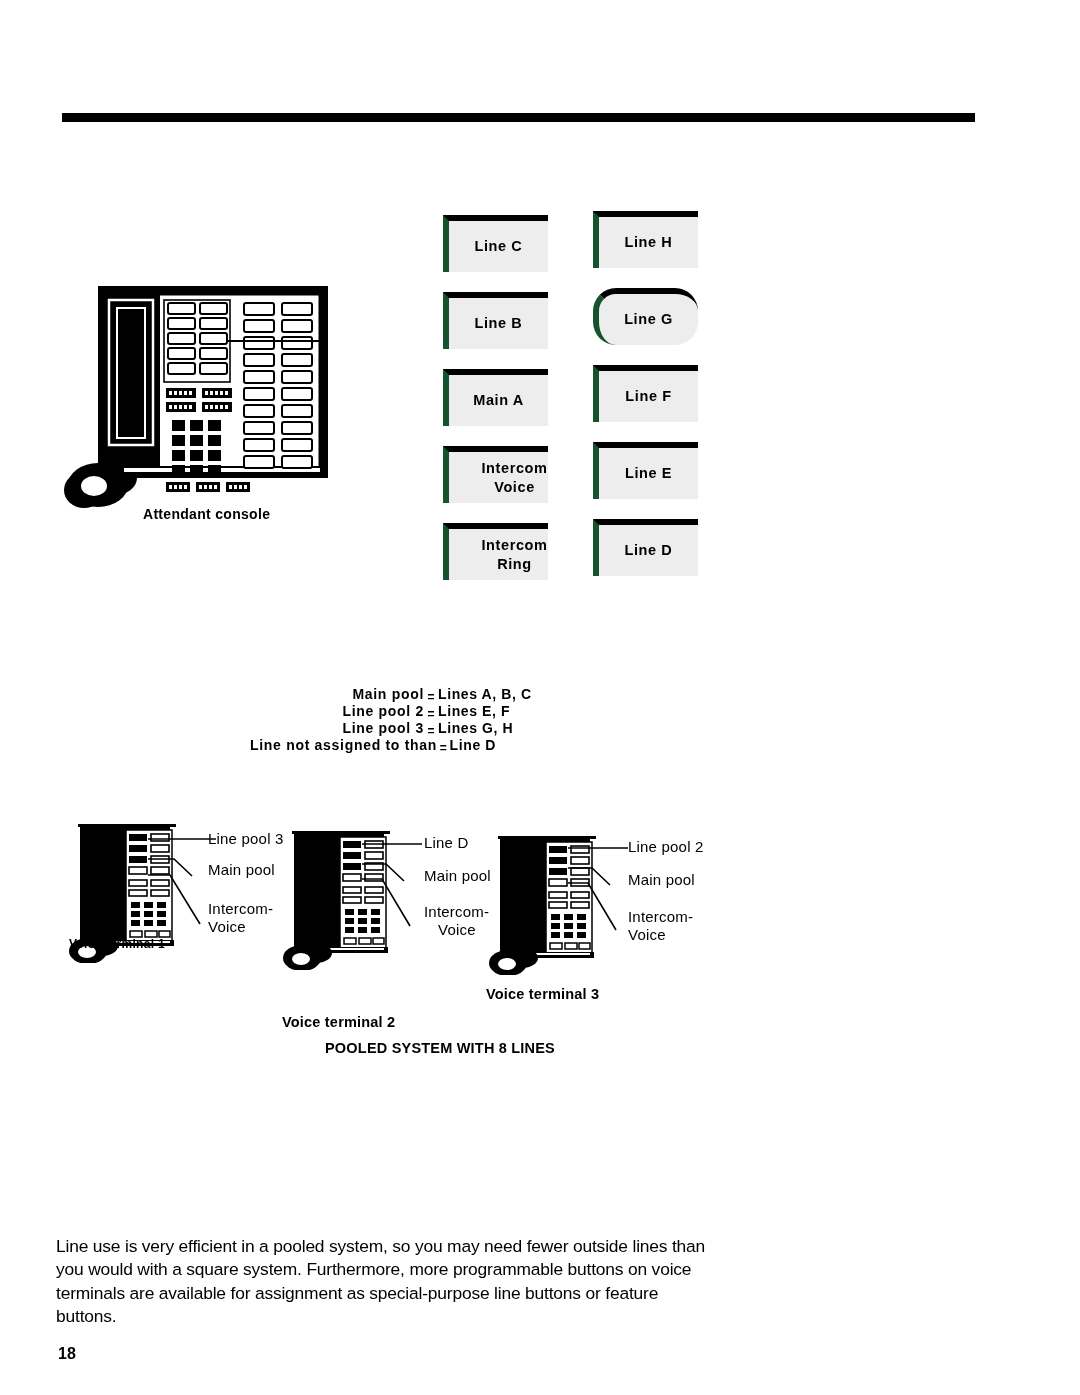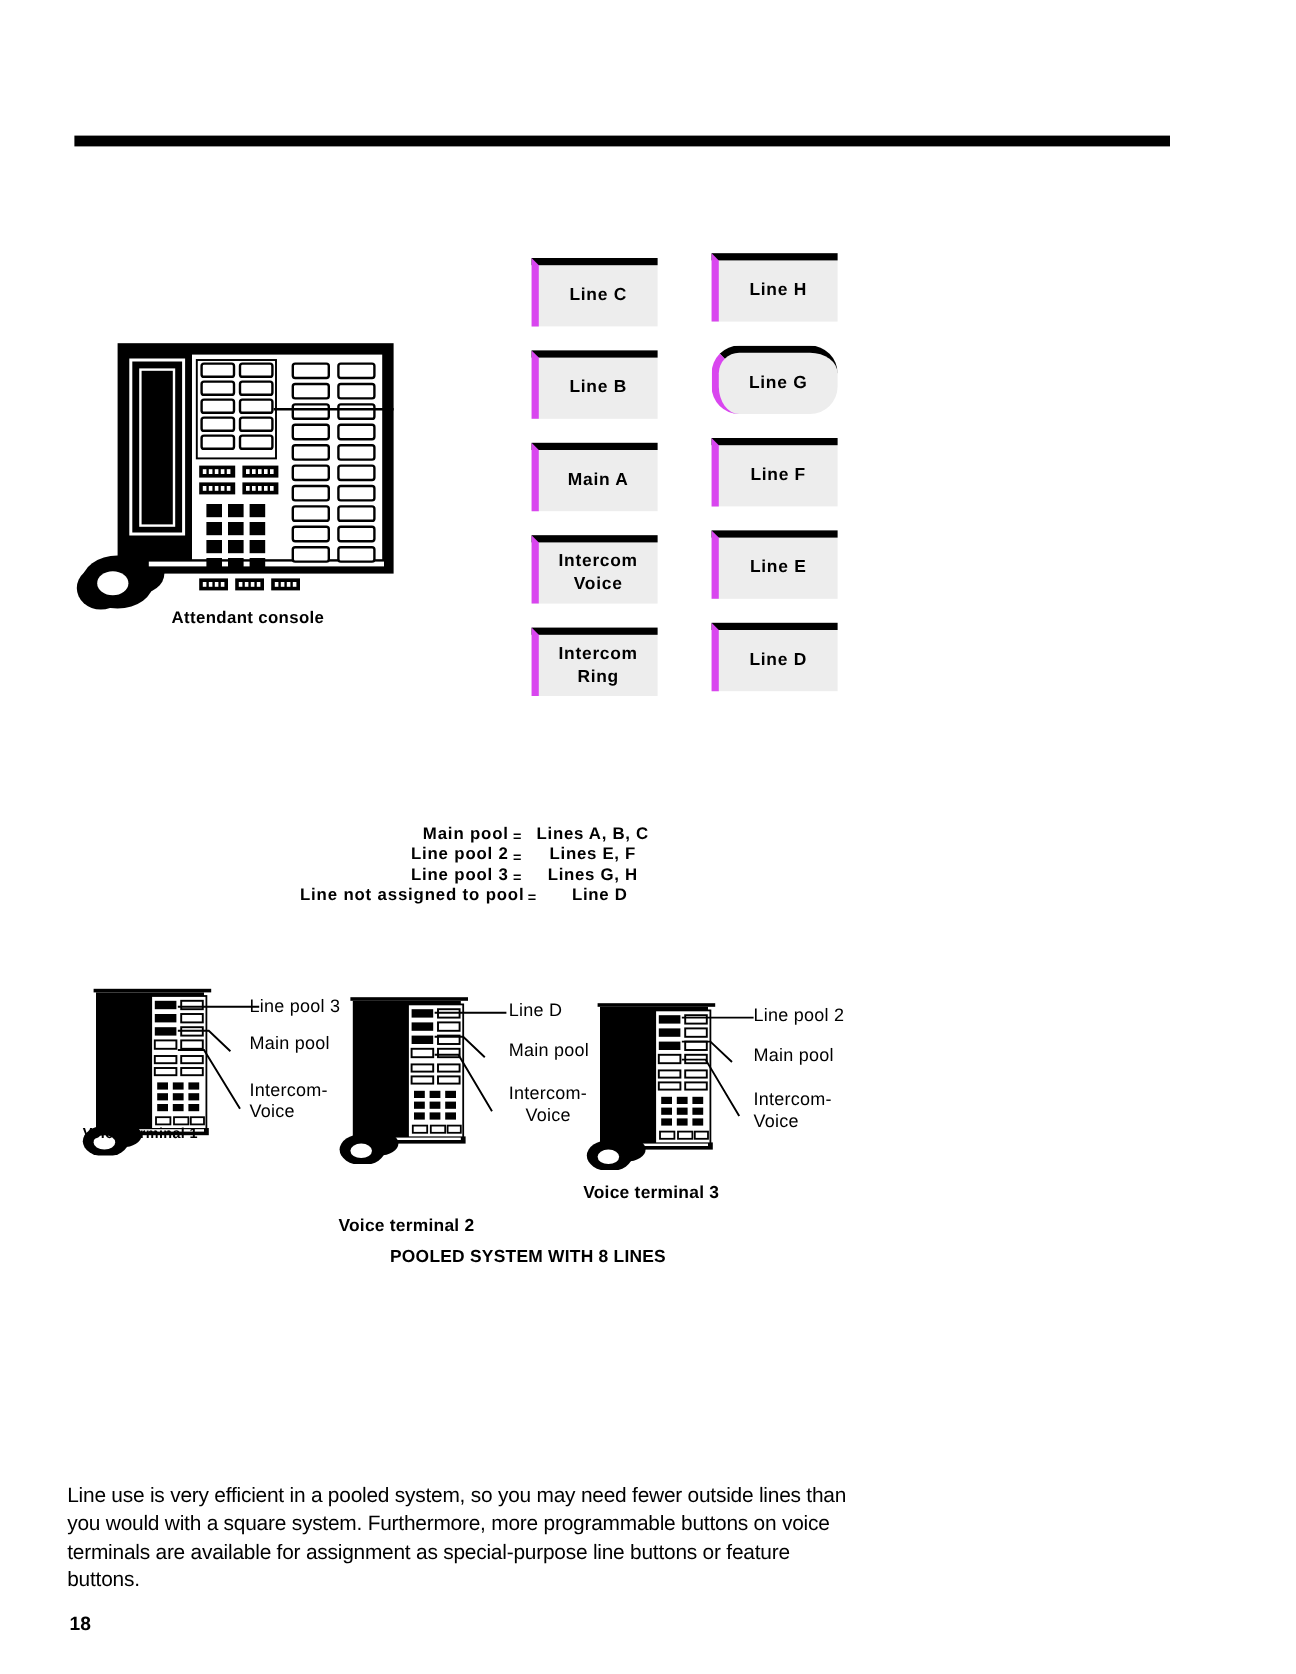--- a/index.html
+++ b/index.html
@@ -20,40 +20,40 @@
     position:absolute;left:62px;top:113px;width:913px;height:9px;
     background:#000;
   }
 
   
   .linebox{
     position:absolute;
     width:105px;height:57px;
     background:#ededed;
     border-top:6px solid #000;
-    border-left:6px solid #d946ef;
+    border-left:6px solid #14532d;
     box-sizing:border-box;
     display:flex;align-items:center;justify-content:center;
     text-align:center;
     font-size:14.5px;font-weight:bold;
     letter-spacing:0.6px;
     line-height:1.25;
   }
-  .linebox.two span{display:block;}
+  .linebox.two span{display:block;padding-left:32px;}
 
   
   .pool-block{
     position:absolute;left:250px;top:686px;width:300px;
     font-size:14px;font-weight:bold;
     line-height:1.22;
   }
   .pool-row{display:flex;align-items:baseline;justify-content:flex-start;}
   .pool-left{flex:1;text-align:right;white-space:nowrap;letter-spacing:0.7px;}
   .pool-eq{width:14px;text-align:center;font-size:12px;position:relative;top:2px;}
-  .pool-right{width:112px;text-align:center;white-space:nowrap;letter-spacing:0.6px;}
+  .pool-right{width:112px;text-align:left;white-space:nowrap;letter-spacing:0.6px;}
 
   
   .cap{position:absolute;font-weight:bold;white-space:nowrap;}
 
   .sys-caption{
     position:absolute;left:287px;top:1040px;
     font-size:14.5px;font-weight:bold;letter-spacing:0.2px;margin-left:38px;
   }
 
   
@@ -285,21 +285,21 @@
       <span class="pool-left">Line  pool  2</span>
       <span class="pool-eq">=</span>
       <span class="pool-right">Lines E, F</span>
     </div>
     <div class="pool-row">
       <span class="pool-left">Line  pool  3</span>
       <span class="pool-eq">=</span>
       <span class="pool-right">Lines G, H</span>
     </div>
     <div class="pool-row">
-      <span class="pool-left">Line  not  assigned  to  pool</span>
+      <span class="pool-left">Line  not  assigned  to  than</span>
       <span class="pool-eq">=</span>
       <span class="pool-right">Line D</span>
     </div>
   </div>
 
   <div class="sv" style="left:68px;top:818px;width:120px;height:145px;">
     <svg width="120" height="145" viewBox="0 0 120 145">
       <rect x="10" y="6" width="98" height="3" fill="#000"></rect>
       <rect x="12" y="9" width="90" height="116" fill="#000"></rect>
       <rect x="58" y="12" width="46" height="112" fill="#ffffff" stroke="#000" stroke-width="1.5"></rect>

